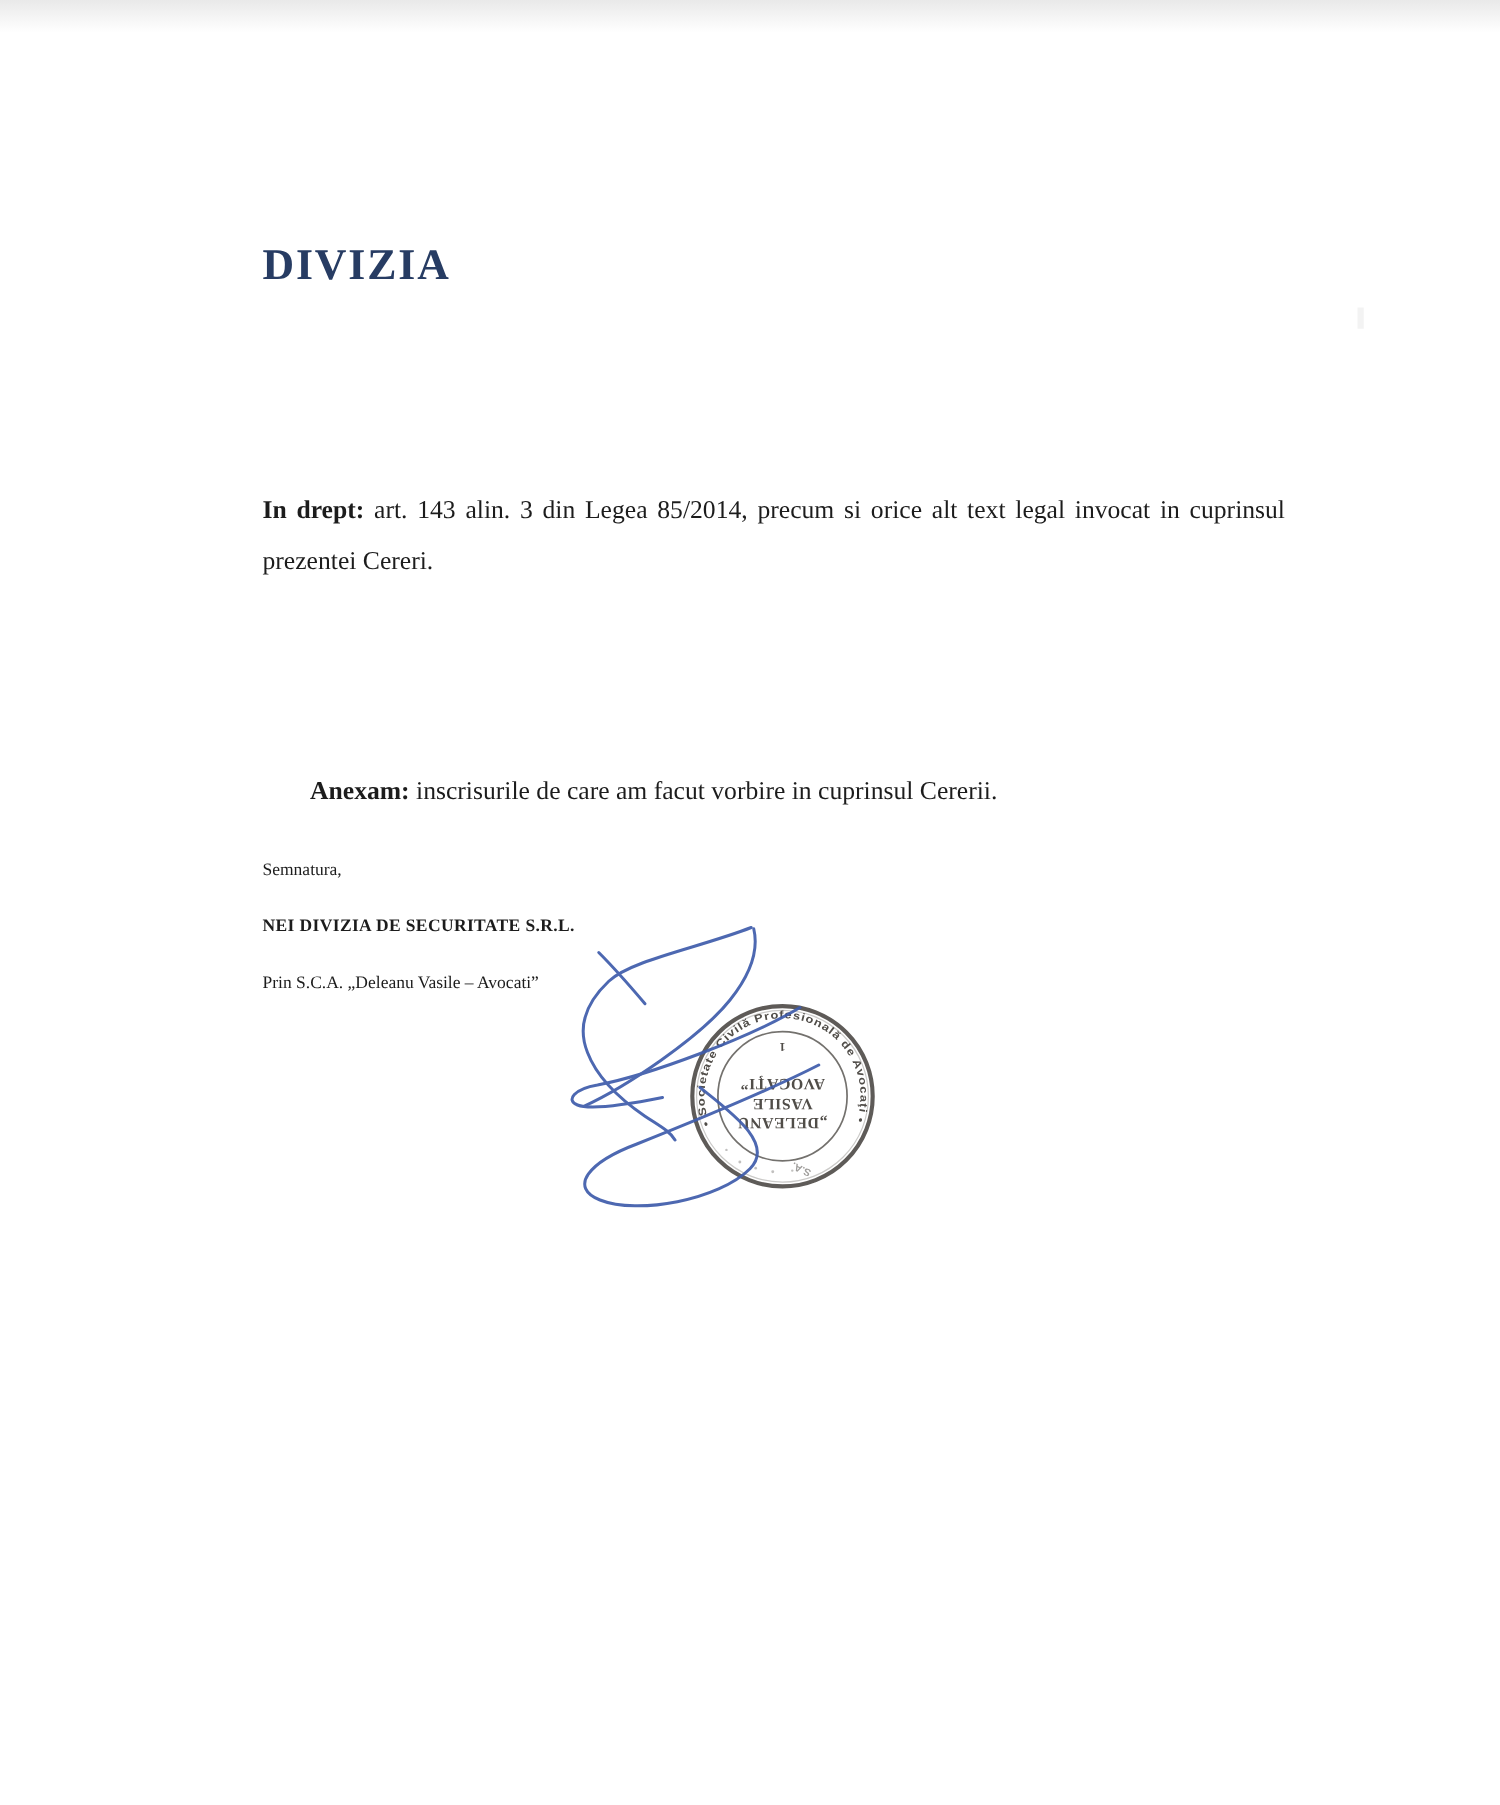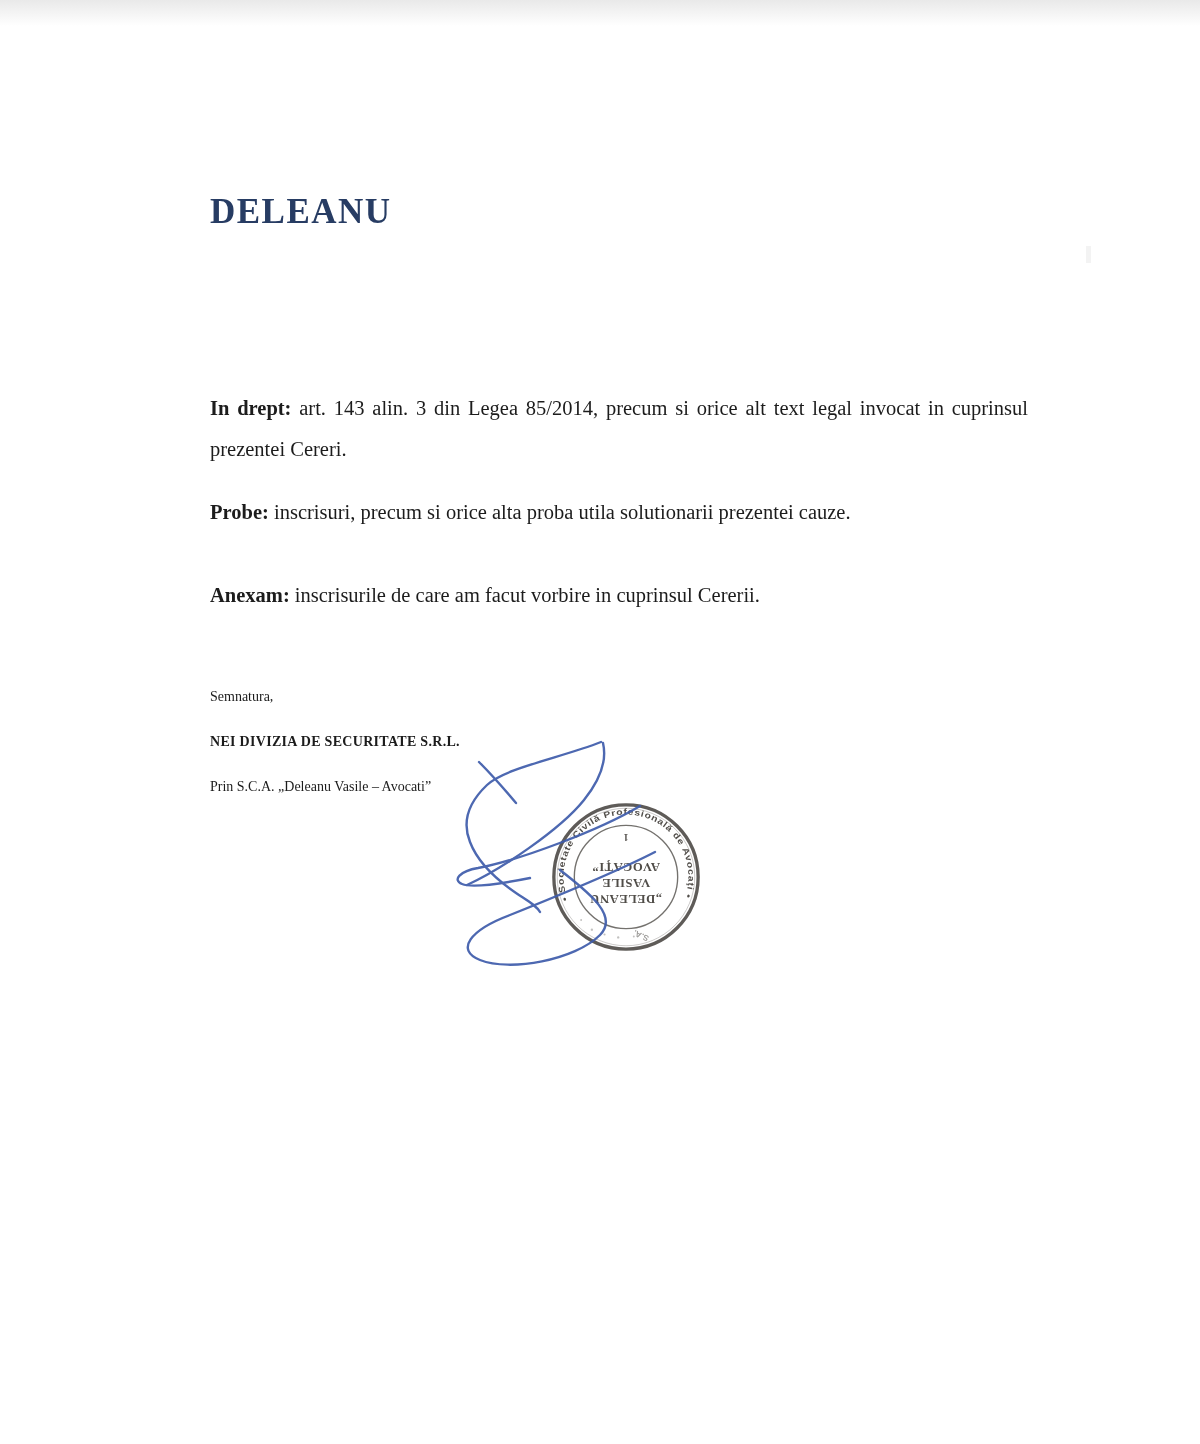--- a/index.html
+++ b/index.html
@@ -24,21 +24,21 @@
     position: absolute; left: 210px; top: 192px;
     font-size: 35px; font-weight: bold; letter-spacing: 1.5px;
     color: #273c63;
   }
   .para {
     position: absolute; left: 210px; width: 818px; margin: 0;
     font-size: 20.5px; line-height: 41px; text-align: justify;
   }
   .para-1 { top: 388px; }
   .para-2 { top: 492px; }
-  .para-3 { top: 575px; }
+  .para-3 { top: 613px; margin-left: 38px; }
   .line {
     position: absolute; left: 210px; margin: 0;
     font-size: 14px; line-height: 26px;
   }
   .sig-caption { top: 684px; }
   .sig-company { top: 729px; font-weight: bold; letter-spacing: 0.3px; }
   .sig-firm    { top: 774px; }
   .signature-svg {
     position: absolute; left: 440px; top: 725px; width: 240px; height: 250px;
     z-index: 3;
@@ -63,25 +63,24 @@
   }
 </style>
 </head>
 <body>
 
 <div class="page">
 
   <div class="scan-top-edge"></div>
   <div class="scan-mark"></div>
 
-  <div class="logo">DELEANU</div>
+  <div class="logo">DIVIZIA</div>
 
   <p class="para para-1"><strong>In drept:</strong><span> art. 143 alin. 3 din Legea 85/2014, precum si orice alt text legal invocat in cuprinsul prezentei Cereri.</span></p>
 
-  <p class="para para-2"><strong>Probe:</strong><span> inscrisuri, precum si orice alta proba utila solutionarii prezentei cauze.</span></p>
 
   <p class="para para-3"><strong>Anexam:</strong><span> inscrisurile de care am facut vorbire in cuprinsul Cererii.</span></p>
 
   <p class="line sig-caption">Semnatura,</p>
 
   <p class="line sig-company">NEI DIVIZIA DE SECURITATE S.R.L.</p>
 
   <p class="line sig-firm">Prin S.C.A. „Deleanu Vasile – Avocati”</p>
 
   <svg class="stamp-svg" viewBox="0 0 160 160">

